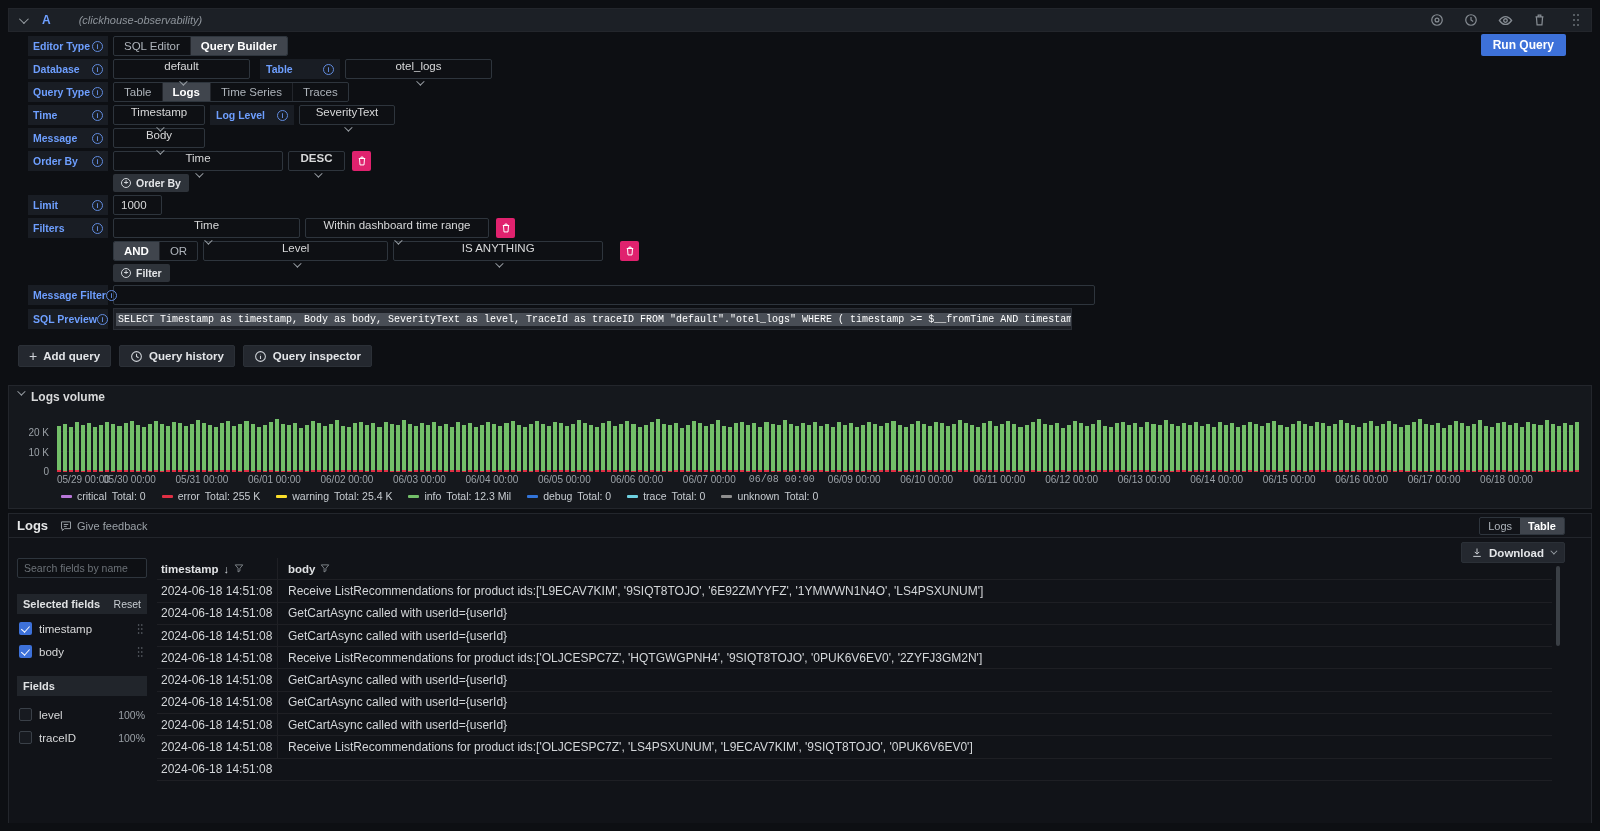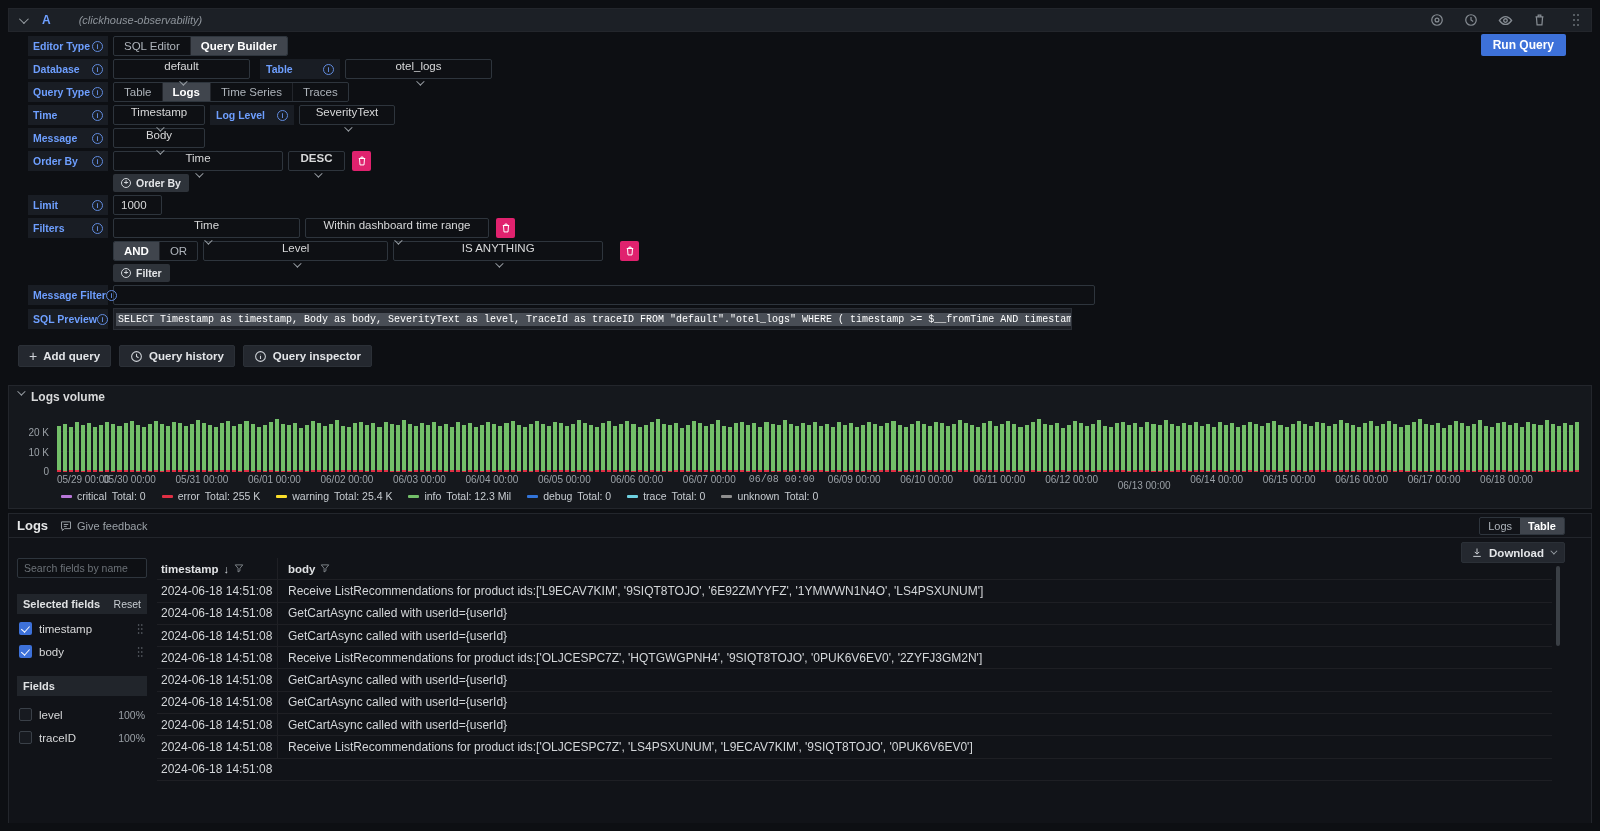--- a/index.html
+++ b/index.html
@@ -623,21 +623,21 @@
         <span style="left: 23.8095%; transform: translateX(-50%);">06/03 00:00</span>
         <span style="left: 28.5714%; transform: translateX(-50%);">06/04 00:00</span>
         <span style="left: 33.3333%; transform: translateX(-50%);">06/05 00:00</span>
         <span style="left: 38.0952%; transform: translateX(-50%);">06/06 00:00</span>
         <span style="left: 42.8571%; transform: translateX(-50%);">06/07 00:00</span>
         <span style="left: 47.619%; transform: translateX(-50%); font-family: Liberation Mono, monospace;">06/08 00:00</span>
         <span style="left: 52.381%; transform: translateX(-50%);">06/09 00:00</span>
         <span style="left: 57.1429%; transform: translateX(-50%);">06/10 00:00</span>
         <span style="left: 61.9048%; transform: translateX(-50%);">06/11 00:00</span>
         <span style="left: 66.6667%; transform: translateX(-50%);">06/12 00:00</span>
-        <span style="left: 71.4286%; transform: translateX(-50%); margin-top: 6px;">06/13 00:00</span>
+        <span style="left: 71.4286%; transform: translateX(-50%);">06/13 00:00</span>
         <span style="left: 76.1905%; transform: translateX(-50%);">06/14 00:00</span>
         <span style="left: 80.9524%; transform: translateX(-50%);">06/15 00:00</span>
         <span style="left: 85.7143%; transform: translateX(-50%);">06/16 00:00</span>
         <span style="left: 90.4762%; transform: translateX(-50%);">06/17 00:00</span>
         <span style="left: 95.2381%; transform: translateX(-50%);">06/18 00:00</span>
       </div>
     <div class="legend" id="legend">
         <div class="litem">
           <span class="lswatch" style="background: rgb(184, 119, 217);"></span>
           <span>critical</span>

